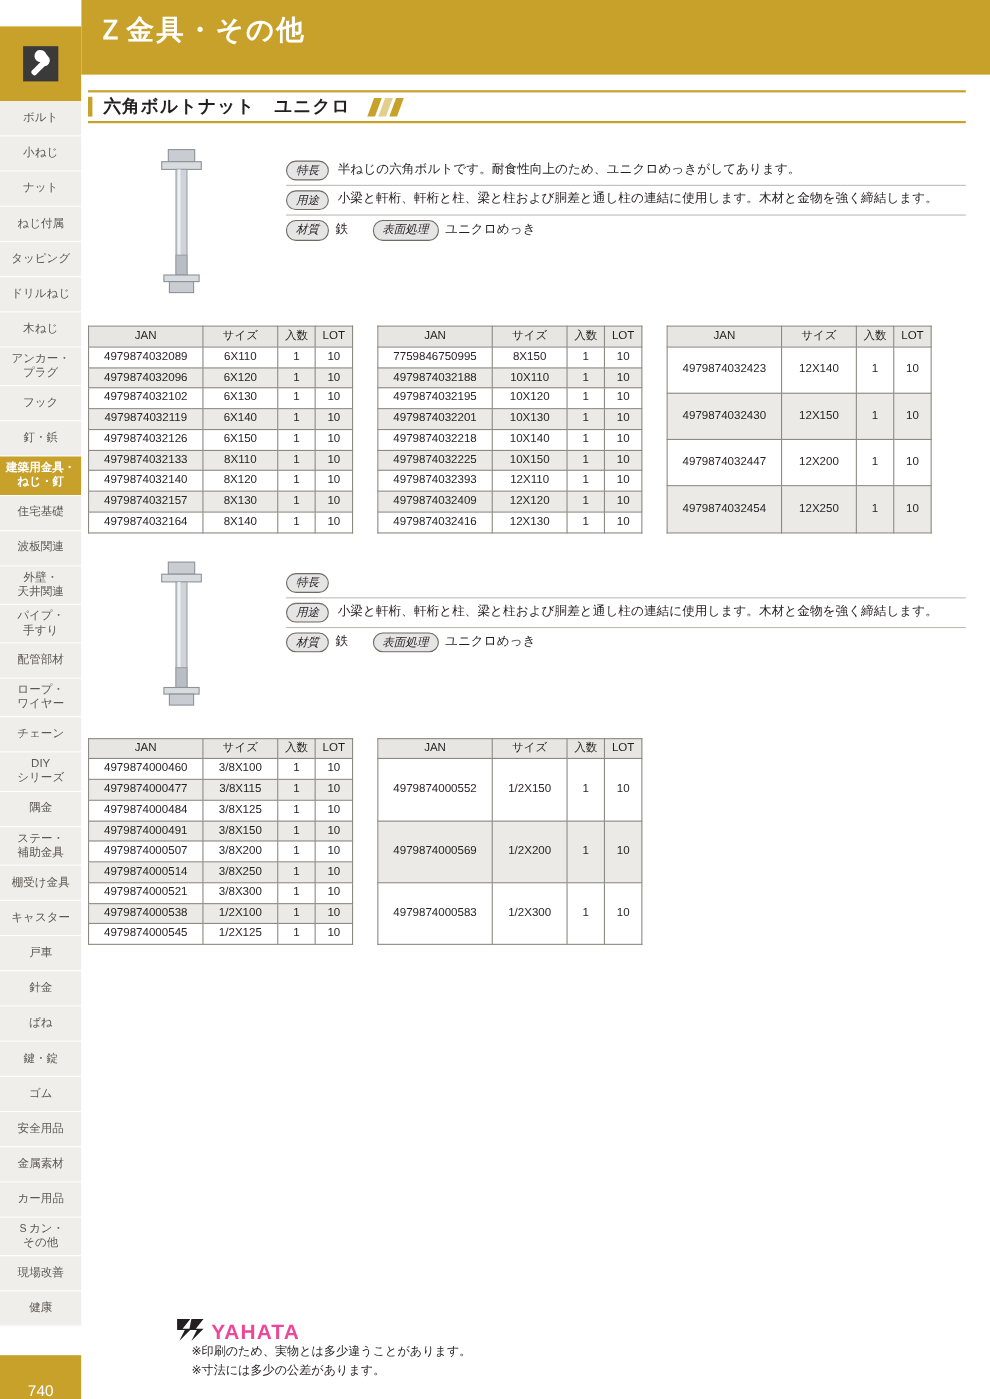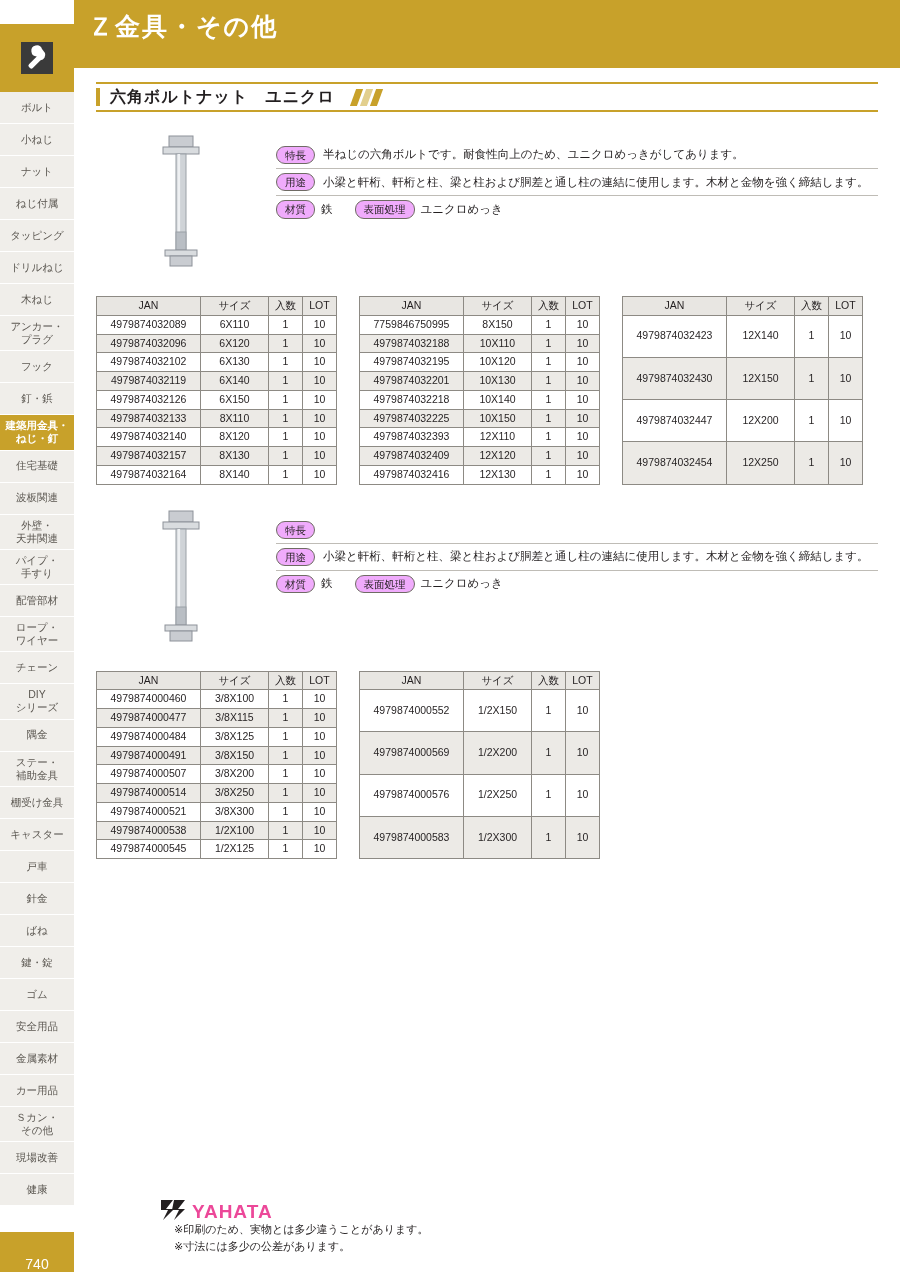--- a/index.html
+++ b/index.html
@@ -48,21 +48,21 @@
     background:#c8a12a; color:#ffffff;
     padding:8px 0 0 14px;
   }
   #header .h-sub { font-size:12px; letter-spacing:1px; }
   #header .h-title { font-size:25px; font-weight:bold; letter-spacing:2px; margin-top:2px;}
   
   #page {
     position:absolute; left:74px; top:68px; width:826px; height:1204px;
     background:#ffffff;
   }
-  .content { padding: 14px 22px 0 22px; }
+  .content { padding: 14px 22px 0 6px; }
 
   .sec-head {
     display:flex; align-items:center; gap:10px;
     border-top:2px solid #c8a12a; border-bottom:2px solid #c8a12a;
     height:30px; margin-bottom:16px;
     position:relative;
   }
   .sec-head .bar { width:4px; height:18px; background:#c8a12a; }
   .sec-head h2 { font-size:16px; margin:0; font-weight:bold; letter-spacing:1px; color:#231f20;}
   .slashes { display:flex; gap:3px; margin-left:8px; }
@@ -70,25 +70,25 @@
     display:block; width:7px; height:17px; background:#c8a12a;
     transform: skewX(-20deg);
   }
   .slashes i.lite { background:#e2cf8e; }
 
   .prod-row { display:flex; gap:10px; margin-bottom:10px; }
   .prod-img { width:170px; display:flex; justify-content:center; padding-top:4px;}
   .prod-info { flex:1; padding-top:14px; }
 
   .spec-line { display:flex; align-items:flex-start; gap:8px; padding:4px 0; }
-  .spec-line + .spec-line { border-top:1px solid #bfbcb6;align-items:flex-end; }
+  .spec-line + .spec-line { border-top:1px solid #bfbcb6; }
   .pill {
     display:inline-block; border:1px solid #6f6b64; border-radius:9px;
     font-size:10.5px; padding:1px 8px; white-space:nowrap; line-height:1.35;
-    color:#231f20; background:#f0abfc;
+    color:#231f20; background:#e5e5e5;font-style:italic;
   }
   .spec-text { font-size:11.5px; line-height:1.55; color:#231f20; }
   .spec-inline { display:flex; align-items:center; gap:6px; }
   .spec-inline .gap { width:10px; }
 
   .tables { display:flex; gap:22px; padding-top:4px; }
   table.jan {
     border-collapse:collapse; font-size:10.5px;
   }
   table.jan th, table.jan td {
@@ -570,26 +570,20 @@
                 <td class="qty">1</td>
                 <td class="lot">10</td>
               </tr>
               <tr>
                 <td class="jan">4979874000569</td>
                 <td class="size">1/2X200</td>
                 <td class="qty">1</td>
                 <td class="lot">10</td>
               </tr>
               <tr>
-                <td class="jan">4979874000576</td>
-                <td class="size">1/2X250</td>
-                <td class="qty">1</td>
-                <td class="lot">10</td>
-              </tr>
-              <tr>
                 <td class="jan">4979874000583</td>
                 <td class="size">1/2X300</td>
                 <td class="qty">1</td>
                 <td class="lot">10</td>
               </tr>
             </tbody>
           </table>
         </div>
       </div>
     </div>

